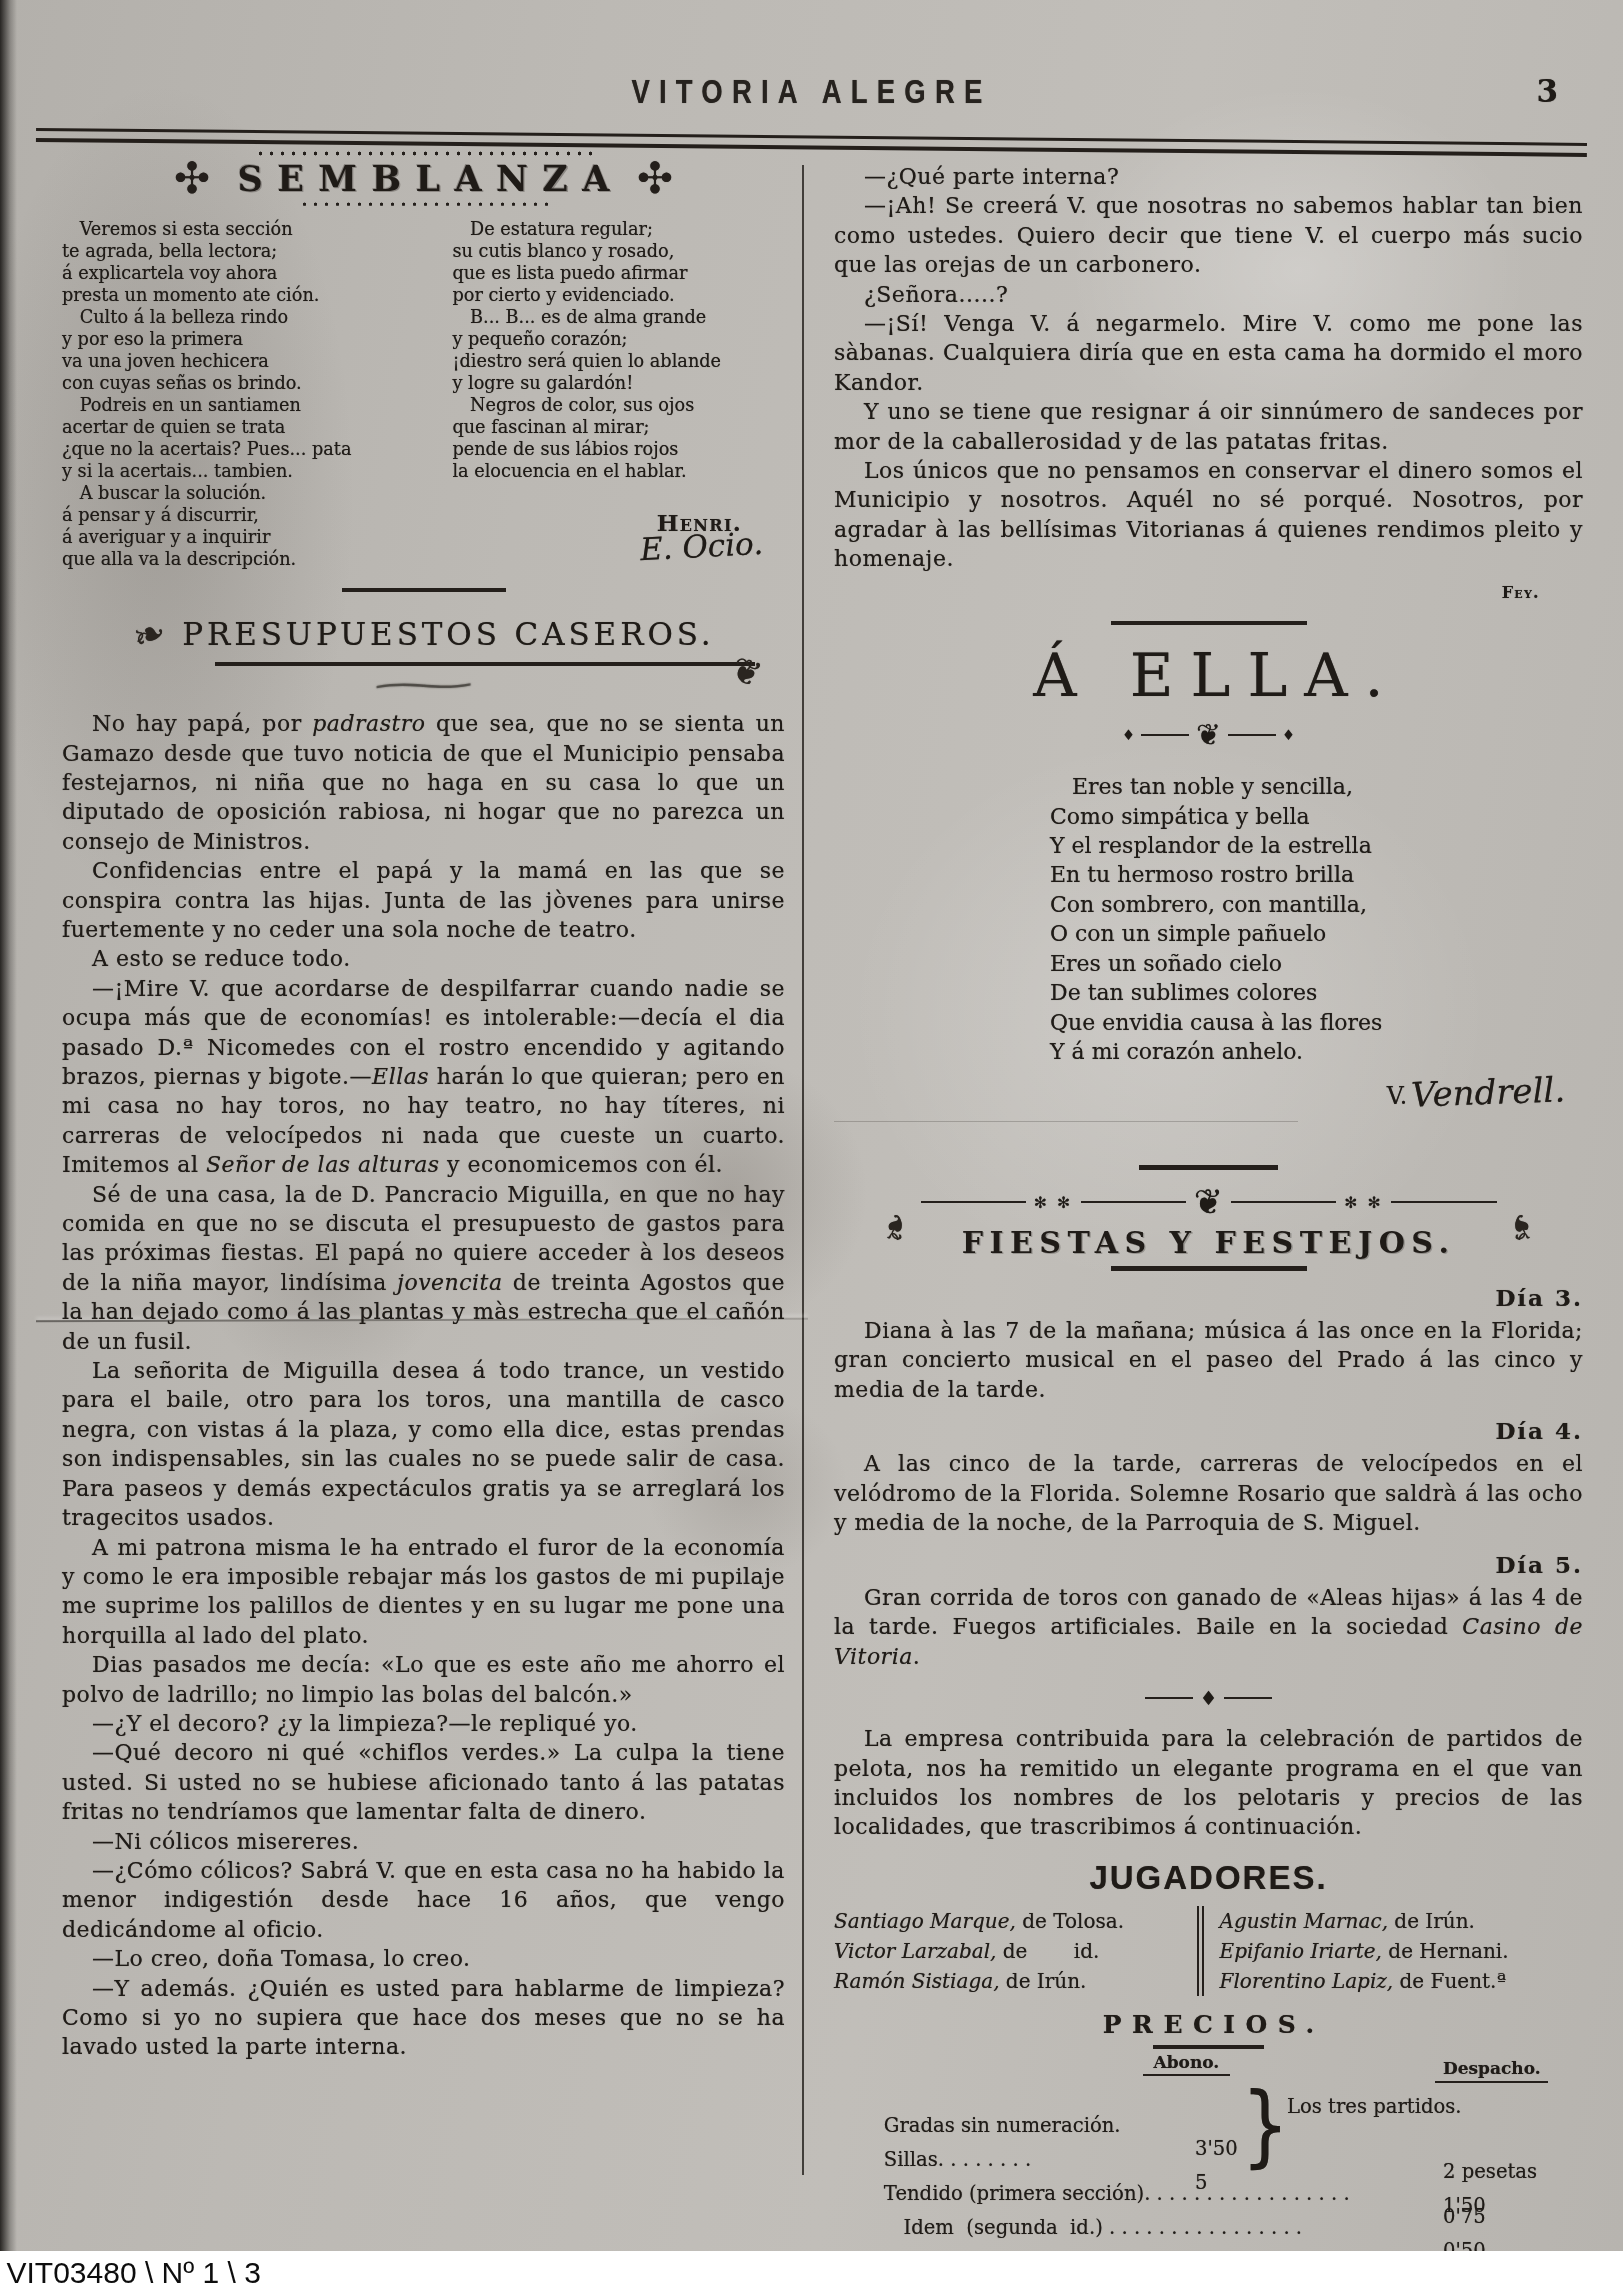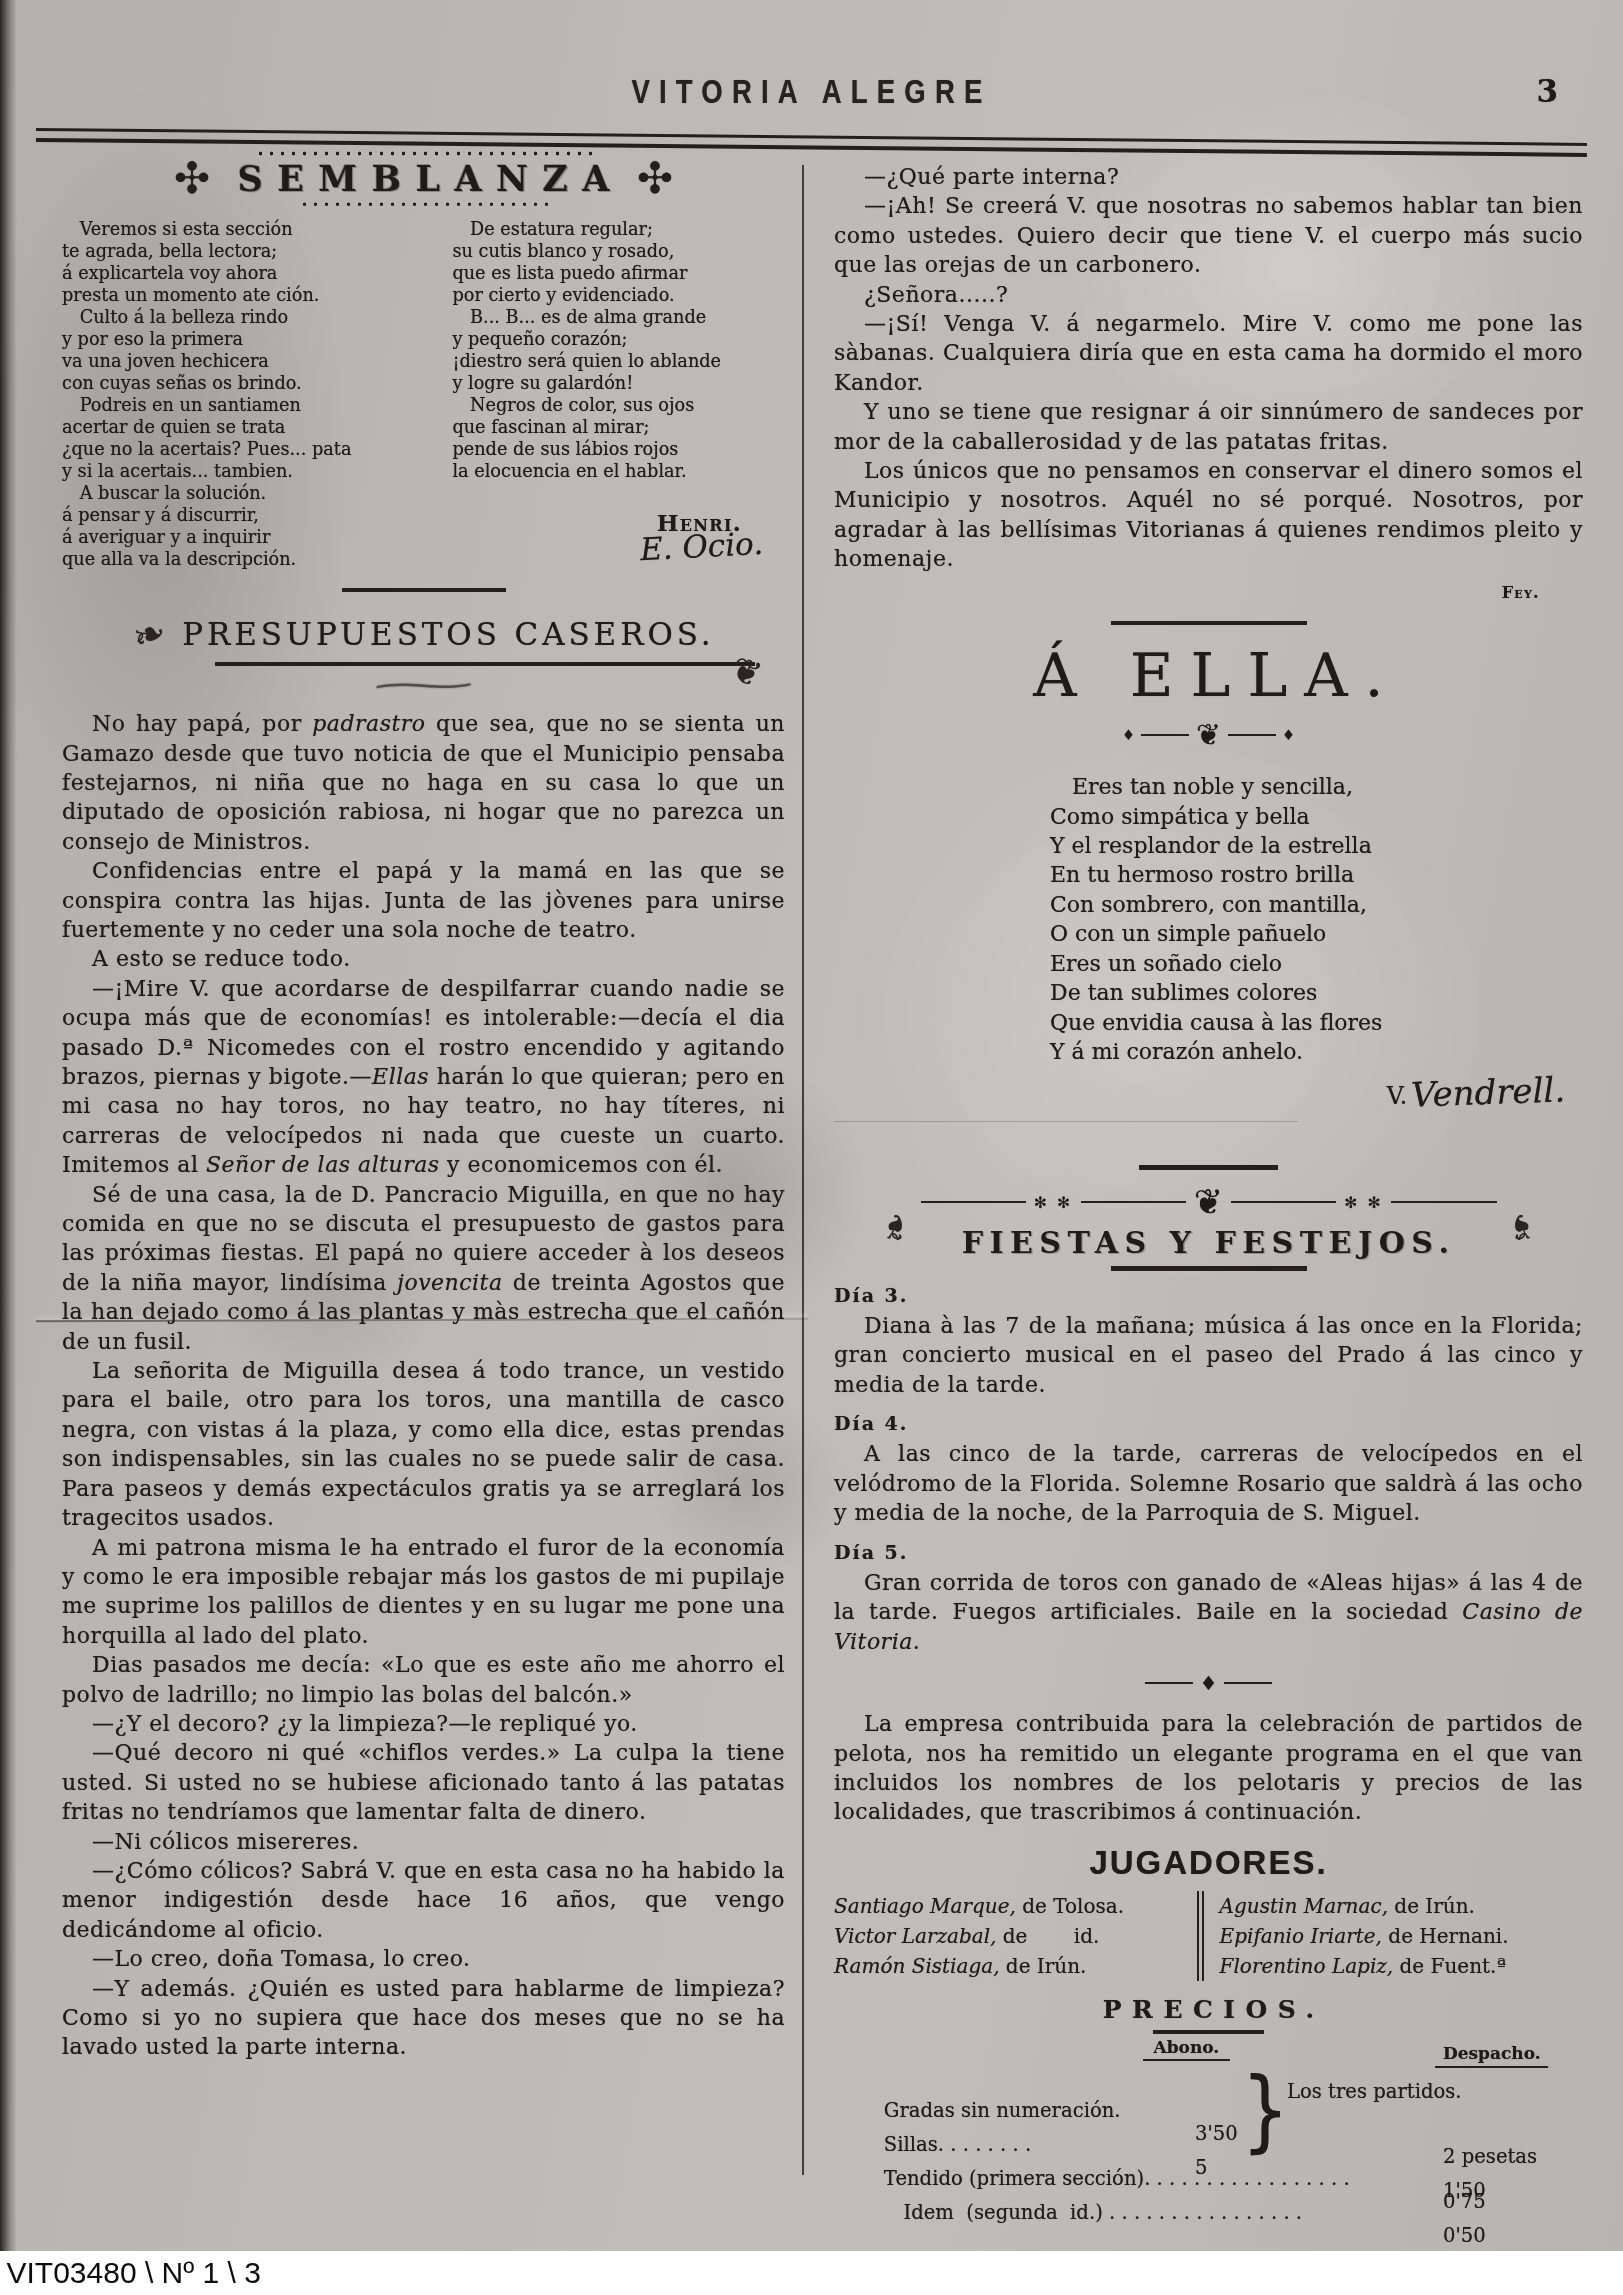--- a/index.html
+++ b/index.html
@@ -109,21 +109,21 @@
   .side-curl.r { transform:rotate(90deg) scaleX(-1); }
   .fh-mid { width:576px; text-align:center; }
   .fh-ornrow { display:flex; align-items:center; justify-content:center; gap:7.9px; }
   .fh-ornrow .dash { flex:1; height:2px; background:#241f1b; }
   .fh-ornrow .stars { font-family:"DejaVu Sans",sans-serif; font-size:15.7px; letter-spacing:2.6px; }
   .fh-ornrow .cflor { font-family:"DejaVu Sans",sans-serif; font-size:35px; line-height:1; }
   .fiestas-title { font-size:30px; font-weight:bold; letter-spacing:6.5px; margin-top:5.2px;
     text-shadow:1.3px 1.3px 0 rgba(36,31,27,0.28); }
   .fh-bottomrule { width:196px; height:4.6px; background:#241f1b; margin:6.5px auto 0; }
 
-  .dia { text-align:left; font-size:19px; font-weight:bold; letter-spacing:2px; margin:13px 0 5.2px; }
+  .dia { text-align:right; font-size:23px; font-weight:bold; letter-spacing:2px; margin:13px 0 5.2px; }
   .dd { display:flex; align-items:center; justify-content:center; gap:6.5px; margin-top:15.7px; }
   .dd .dmd { font-family:"DejaVu Sans",sans-serif; font-size:19.6px; }
 
   .jug-title { text-align:center; font-family:"Liberation Sans",sans-serif; font-weight:bold;
     font-size:33px; letter-spacing:2px; margin-top:17px; }
   .players { display:flex; margin-top:9.2px; font-size:20px; line-height:30px; }
   .pcol { flex:1; }
   .pcol.right { padding-left:15.7px; }
   .prown { white-space:pre; }
   .prown i { font-style:italic; }

